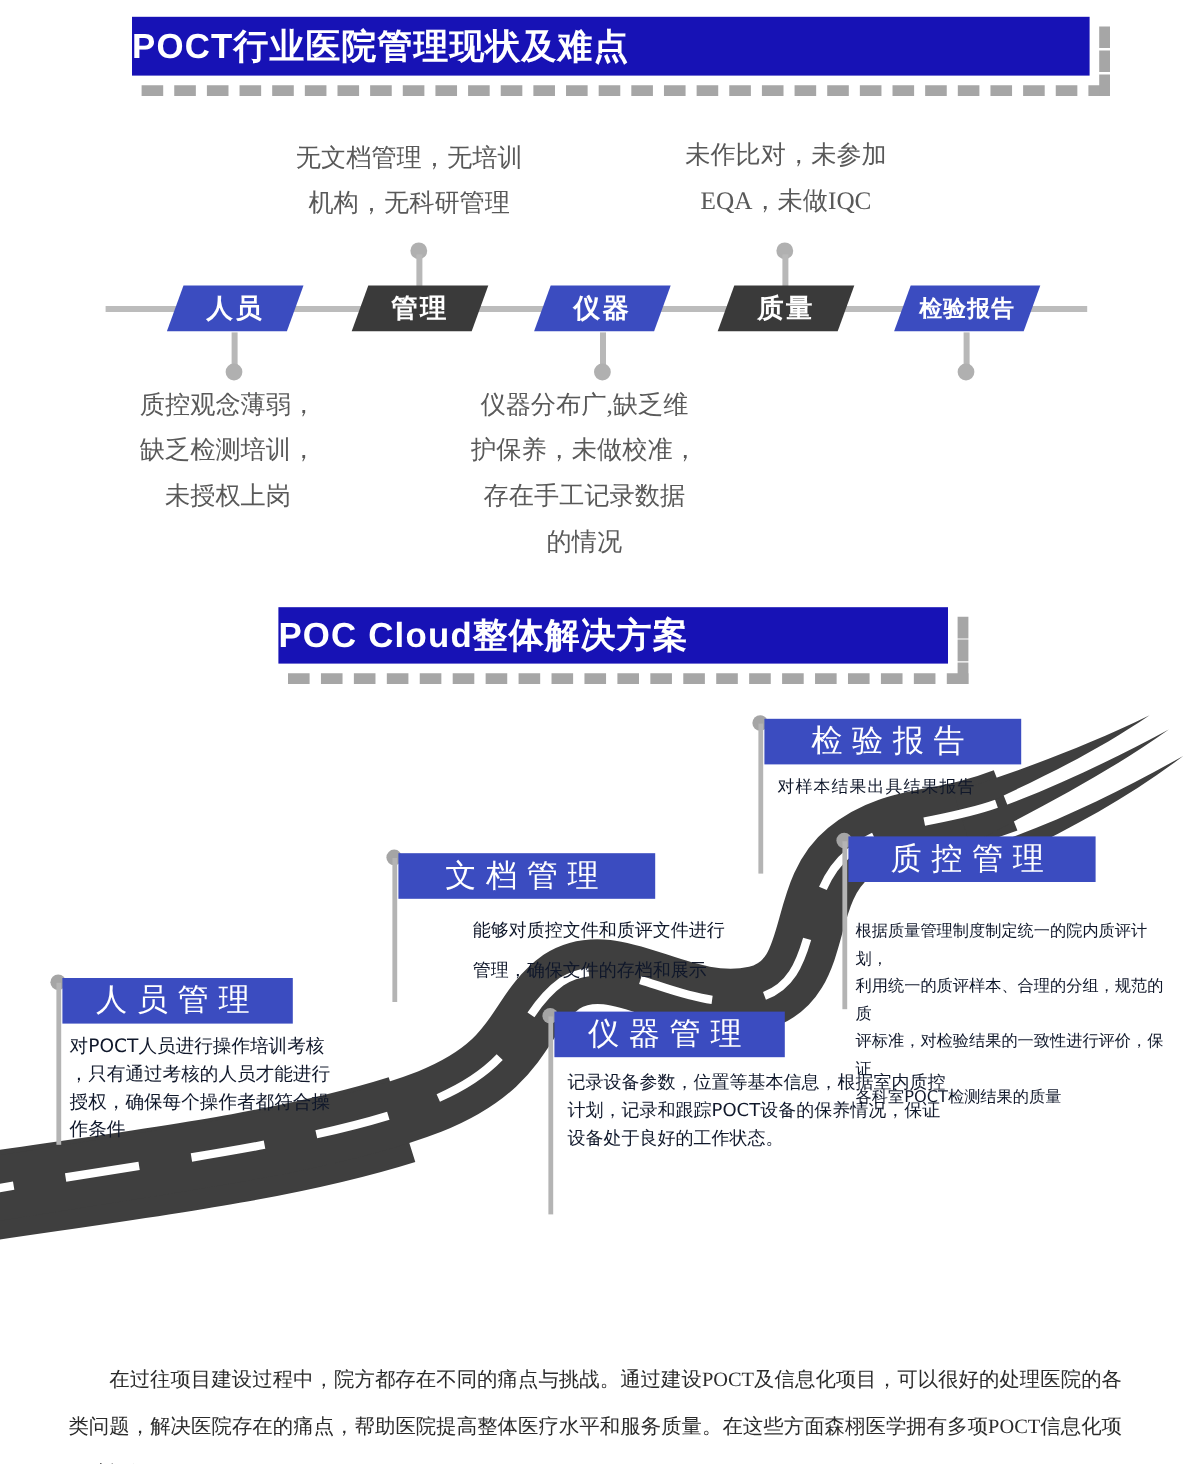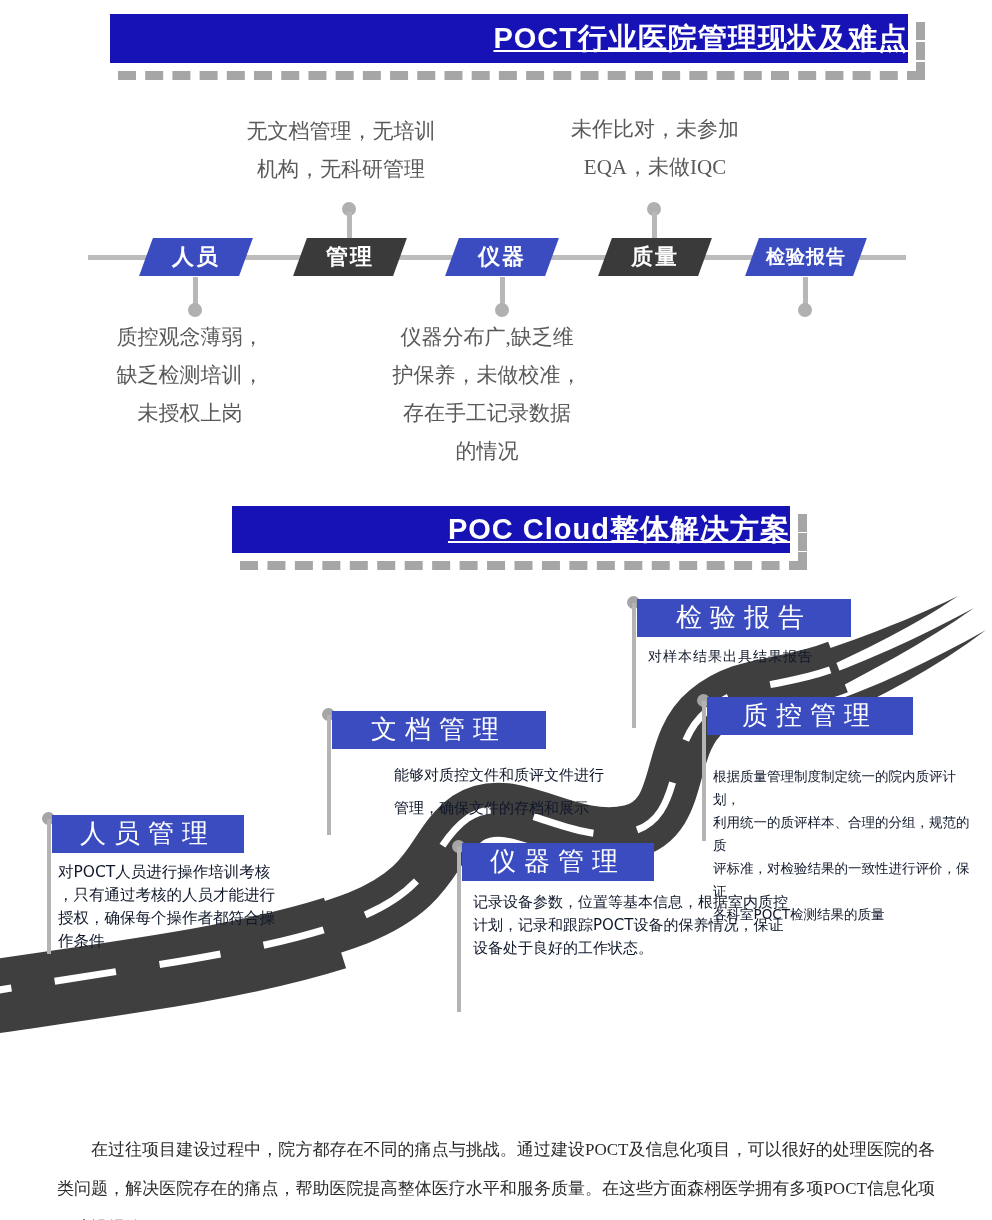--- a/index.html
+++ b/index.html
@@ -3,21 +3,21 @@
 <meta charset="utf-8">
 <style>
   html,body{margin:0;padding:0;background:#fff;}
   .page{position:relative;width:992px;height:1220px;background:#ffffff;overflow:hidden;
         font-family:"Liberation Serif","DejaVu Serif",serif;}
 
   
   .banner-shadow{position:absolute;border-right:9px dashed #a6a6a6;border-bottom:9px dashed #a6a6a6;}
   .banner{position:absolute;background:#1712b5;color:#fff;text-align:center;
           font-family:"Liberation Sans","DejaVu Sans",sans-serif;font-weight:bold;
-          font-size:29px;letter-spacing:1px;display:flex;align-items:center;justify-content:flex-end;text-decoration:underline;}
+          font-size:29px;letter-spacing:1px;display:flex;align-items:center;justify-content:flex-start;}
   .banner1{left:110px;top:14px;width:798px;height:49px;}
   .banner1-shadow{left:118px;top:22px;width:798px;height:49px;}
   .banner2{left:232px;top:506px;width:558px;height:47px;}
   .banner2-shadow{left:240px;top:514px;width:558px;height:47px;}
 
   
   .tl-line{position:absolute;left:88px;top:255px;width:818px;height:5px;background:#bcbcbc;}
   .para{position:absolute;top:238px;width:100px;height:38px;transform:skewX(-20deg);
         display:flex;align-items:center;justify-content:center;}
   .para.blue{background:#3b4cc0;}

